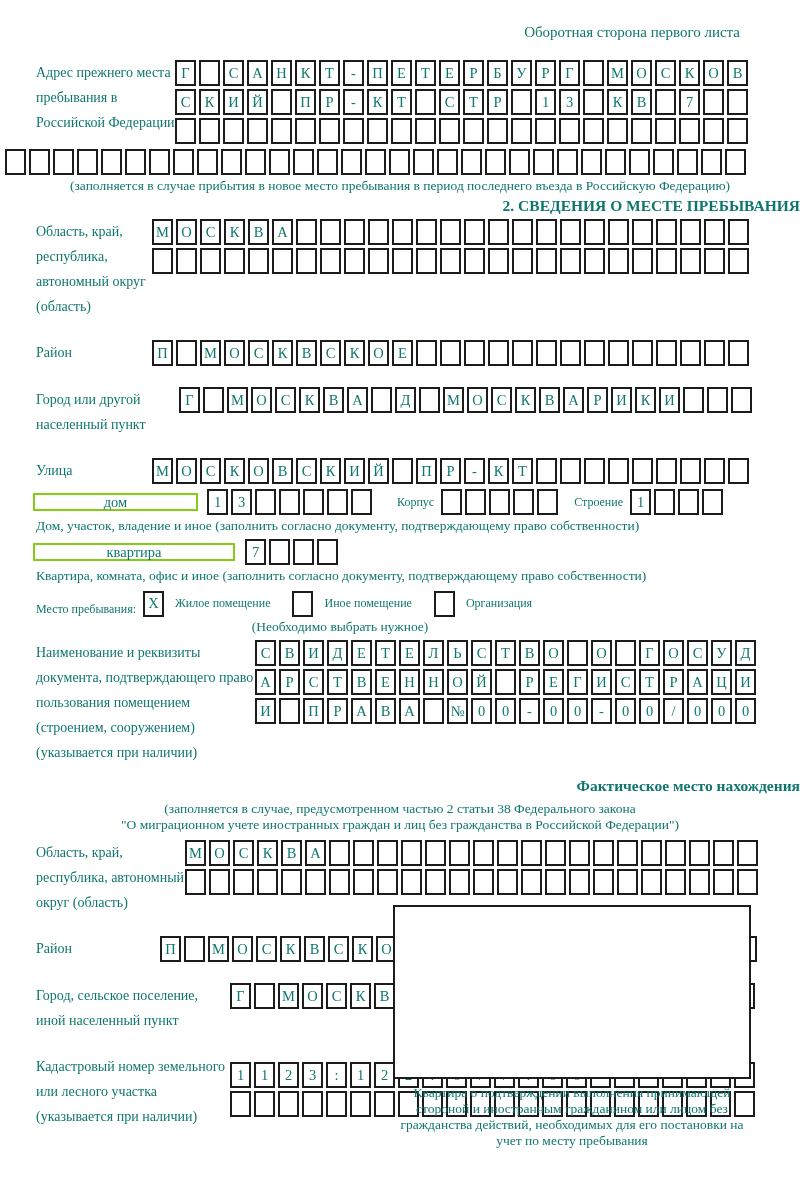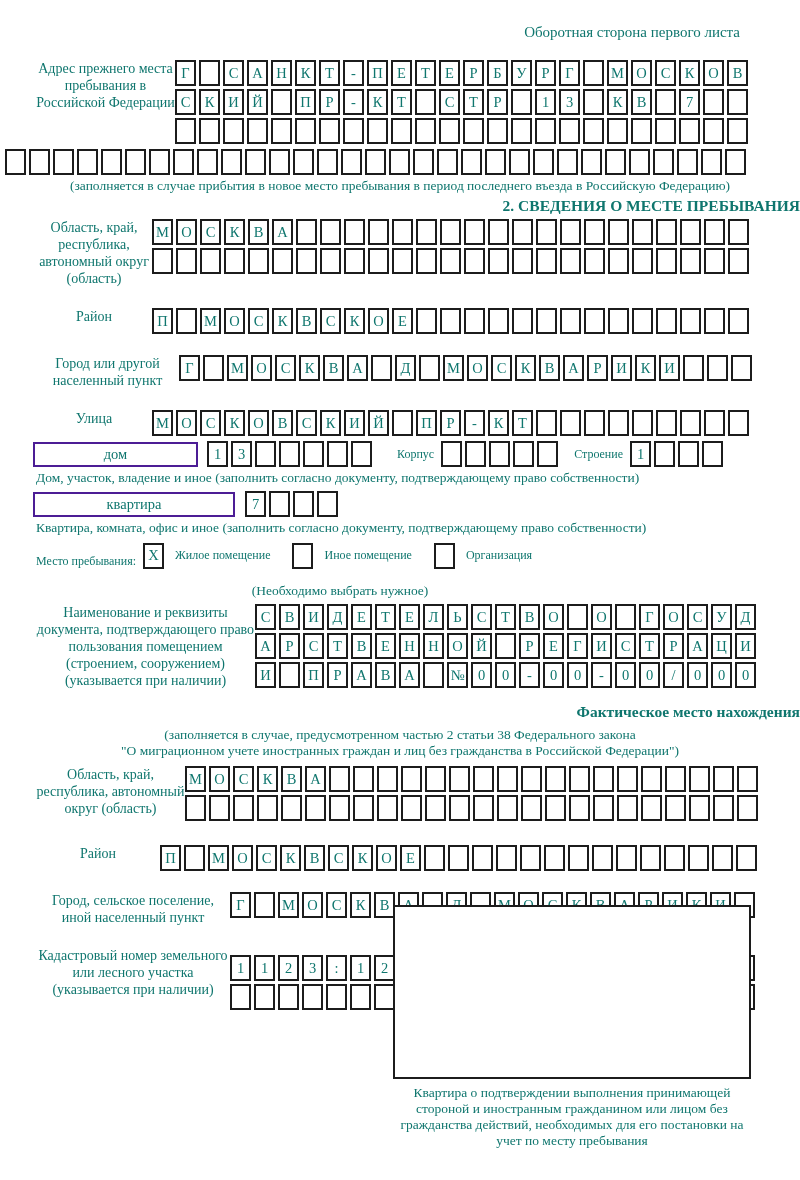--- a/index.html
+++ b/index.html
@@ -14,21 +14,21 @@
   }
   .corner-note {
     margin: 24px 60px 0 0;
     text-align: right;
     font-size: 15px;
   }
   .center { text-align: center; }
   .bold { font-weight: bold; }
   .note { font-size: 13.5px; line-height: 16px; }
   .sec-title { font-size: 15.5px; margin-top: 4px; text-align: right; }
-  .label { font-size: 14px; line-height: 17px; flex: 0 0 auto; text-align: center; }
+  .label { font-size: 14px; line-height: 25px; flex: 0 0 auto; }
 
   .frow { display: flex; align-items: flex-start; }
   .vcenter { align-items: center; }
 
   .cellrow { display: flex; flex: 0 0 auto; }
   .cellrow.gap { margin-bottom: 6px; }
   .cell {
     box-sizing: border-box;
     flex: 0 0 auto;
     width: 21px; height: 26px;
@@ -37,22 +37,22 @@
     display: inline-flex;
     align-items: center;
     justify-content: center;
     font-size: 14.5px;
     background: #fff;
   }
   .cellcol > .cellrow { margin-bottom: 3px; }
 
   .widebox {
     box-sizing: border-box;
-    height: 25px;
-    border: 2px solid #4c1d95;
+    height: 18px;
+    border: 2px solid #84cc16;
     display: flex; align-items: center; justify-content: center;
     font-size: 14.5px;
     flex: 0 0 auto;
   }
   .inline-label { font-size: 12px; flex: 0 0 auto; }
 
   
   .top-block { margin-top: 19px; }
   .lbl-prev { margin-left: 36px; width: 139px; }
   .fullrow { margin-left: 5px; margin-top: 2px; }
@@ -71,21 +71,21 @@
   .dom-box { width: 165px; margin-right: 9px; }
   .korpus-label { margin-left: 22px; margin-right: 7px; }
   .stroenie-label { margin-left: 13px; margin-right: 7px; }
   .under-note { margin-left: 36px; margin-top: 3px; }
   .kvartira-row { margin-top: 5px; margin-left: 33px; }
   .kvartira-box { width: 202px; margin-right: 10px; }
 
   .mesto-row { margin-top: 6px; margin-left: 36px; }
   .mesto-label { margin-right: 7px; margin-top: 12px; }
   .opt-label { margin-left: 8px; margin-right: 22px; }
-  .necessary-note { margin-top: 14px; margin-right: 120px; }
+  .necessary-note { margin-top: 2px; margin-right: 120px; }
 
   .doc-block { margin-top: 5px; }
   .lbl-doc { margin-left: 36px; width: 219px; }
 
   
   .fact-title { margin-top: 12px; }
   .fact-notes { margin-top: 6px; }
   .fact-oblast { margin-top: 7px; }
   .lbl-oblast2 { margin-left: 36px; width: 149px; }
   .lbl-raion2 { margin-left: 36px; width: 124px; }

